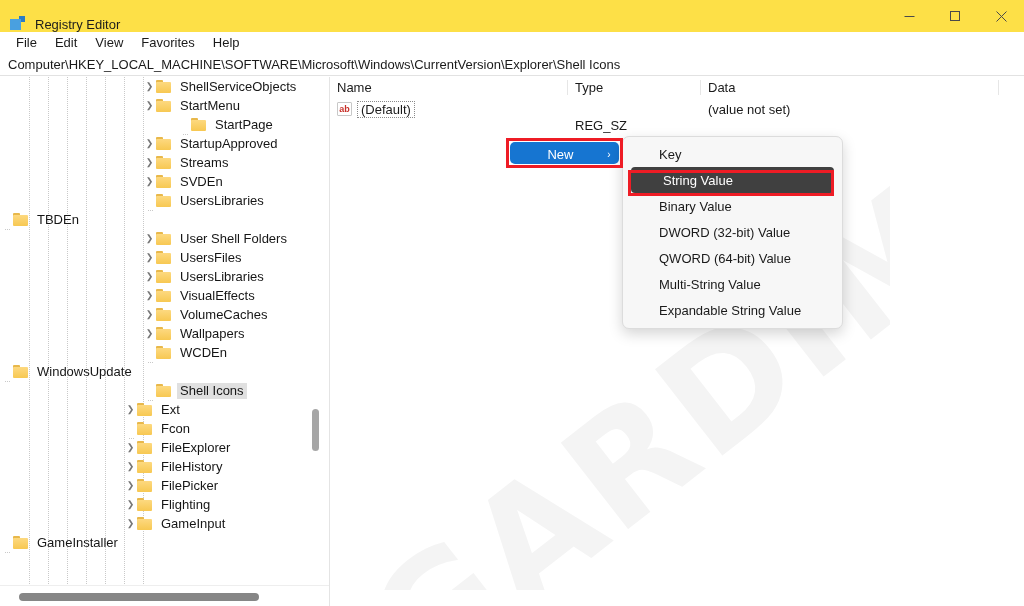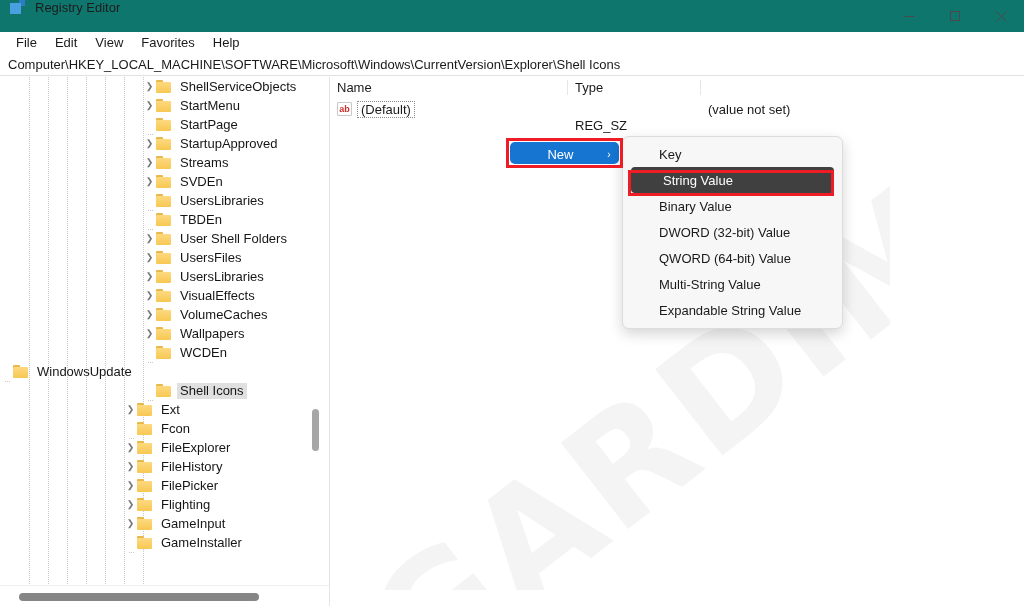--- a/index.html
+++ b/index.html
@@ -36,22 +36,22 @@
     color: #f4f4f4;
     transform: rotate(-38deg);
     white-space: nowrap;
     font-family: "DejaVu Sans", sans-serif;
   }
 
   
   .titlebar {
     height: 32px;
     display: flex;
-    align-items: flex-start;
-    background: #0f766e;
+    align-items: flex-end;
+    background: #fde047;
     position: relative;
     z-index: 10;
   }
   .app-icon {
     width: 16px; height: 16px;
     margin-left: 10px; margin-right: 9px;
     position: relative;
     flex: none;
   }
   .app-icon .sq {
@@ -457,21 +457,21 @@
           <div class="tree-row" style="padding-left: 143px;">
             <span class="chev">❯</span>
             <span class="folder"></span>
             <span class="tree-label">ShellServiceObjects</span>
           </div>
           <div class="tree-row" style="padding-left: 143px;">
             <span class="chev">❯</span>
             <span class="folder"></span>
             <span class="tree-label">StartMenu</span>
           </div>
-          <div class="tree-row" style="padding-left: 143px;">
+          <div class="tree-row" style="padding-left: 143px; margin-left: 35px;">
             <span class="stub"></span>
             <span class="folder"></span>
             <span class="tree-label">StartPage</span>
           </div>
           <div class="tree-row" style="padding-left: 143px;">
             <span class="chev">❯</span>
             <span class="folder"></span>
             <span class="tree-label">StartupApproved</span>
           </div>
           <div class="tree-row" style="padding-left: 143px;">
@@ -482,21 +482,21 @@
           <div class="tree-row" style="padding-left: 143px;">
             <span class="chev">❯</span>
             <span class="folder"></span>
             <span class="tree-label">SVDEn</span>
           </div>
           <div class="tree-row" style="padding-left: 143px;">
             <span class="stub"></span>
             <span class="folder"></span>
             <span class="tree-label">UsersLibraries</span>
           </div>
-          <div class="tree-row" style="padding-left: 143px;">
+          <div class="tree-row" style="">
             <span class="stub"></span>
             <span class="folder"></span>
             <span class="tree-label">TBDEn</span>
           </div>
           <div class="tree-row" style="padding-left: 143px;">
             <span class="chev">❯</span>
             <span class="folder"></span>
             <span class="tree-label">User Shell Folders</span>
           </div>
           <div class="tree-row" style="padding-left: 143px;">
@@ -567,40 +567,41 @@
           <div class="tree-row" style="padding-left: 124px;">
             <span class="chev">❯</span>
             <span class="folder"></span>
             <span class="tree-label">Flighting</span>
           </div>
           <div class="tree-row" style="padding-left: 124px;">
             <span class="chev">❯</span>
             <span class="folder"></span>
             <span class="tree-label">GameInput</span>
           </div>
-          <div class="tree-row" style="padding-left: 124px;">
+          <div class="tree-row" style="">
             <span class="stub"></span>
             <span class="folder"></span>
             <span class="tree-label">GameInstaller</span>
           </div>
         </div>
     </div>
 
     <div class="tree-vscroll">
       <div class="thumb"></div>
     </div>
     <div class="tree-hscroll">
       <div class="thumb"></div>
     </div>
   </div>
 
   <div class="list-pane">
     <div class="list-header">
       <div class="col col-name">Name</div>
       <div class="col col-type">Type</div>
+      <div class="col col-data">Data</div>
     </div>
 
     <div class="list-row">
       <div class="cell cell-name">
         <span class="ab-icon">ab</span>
         <span class="name-focus">(Default)</span>
       </div>
       <div class="cell cell-type">REG_SZ</div>
       <div class="cell cell-data">(value not set)</div>
     </div>

